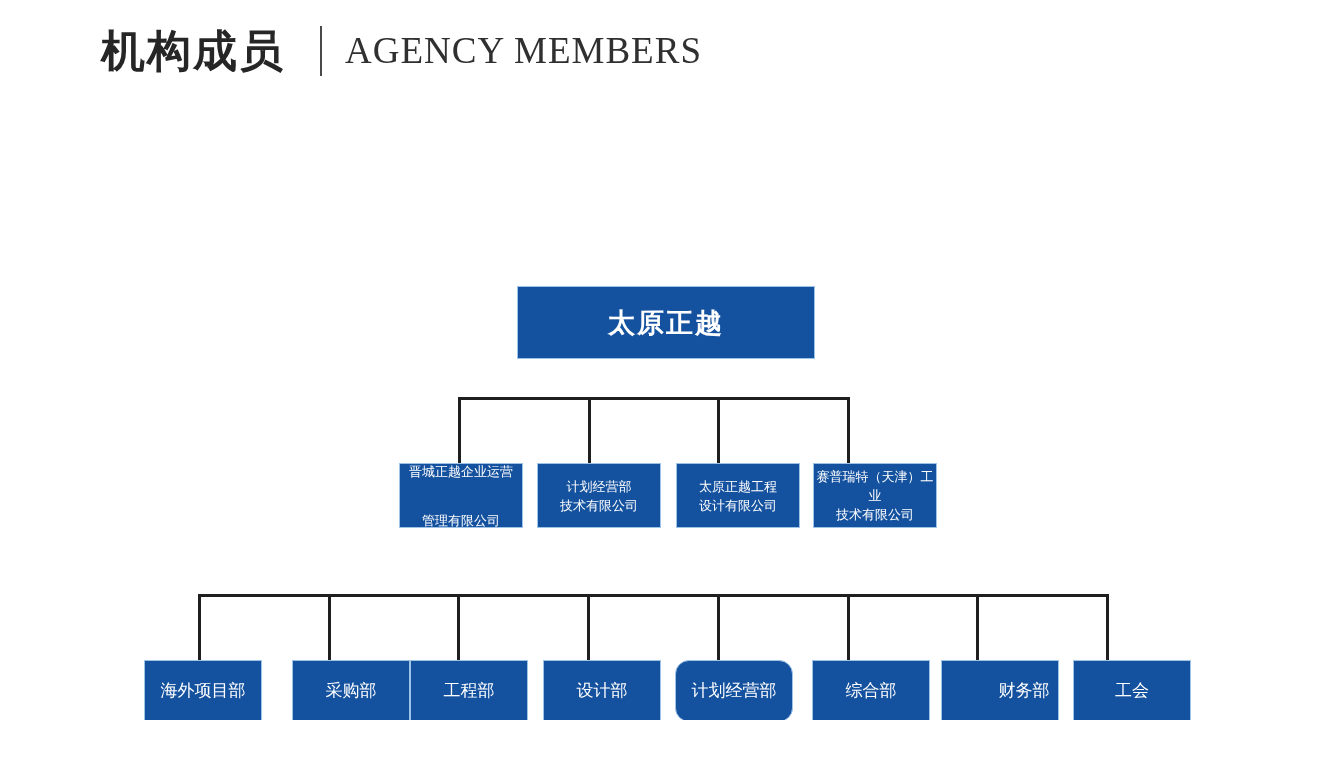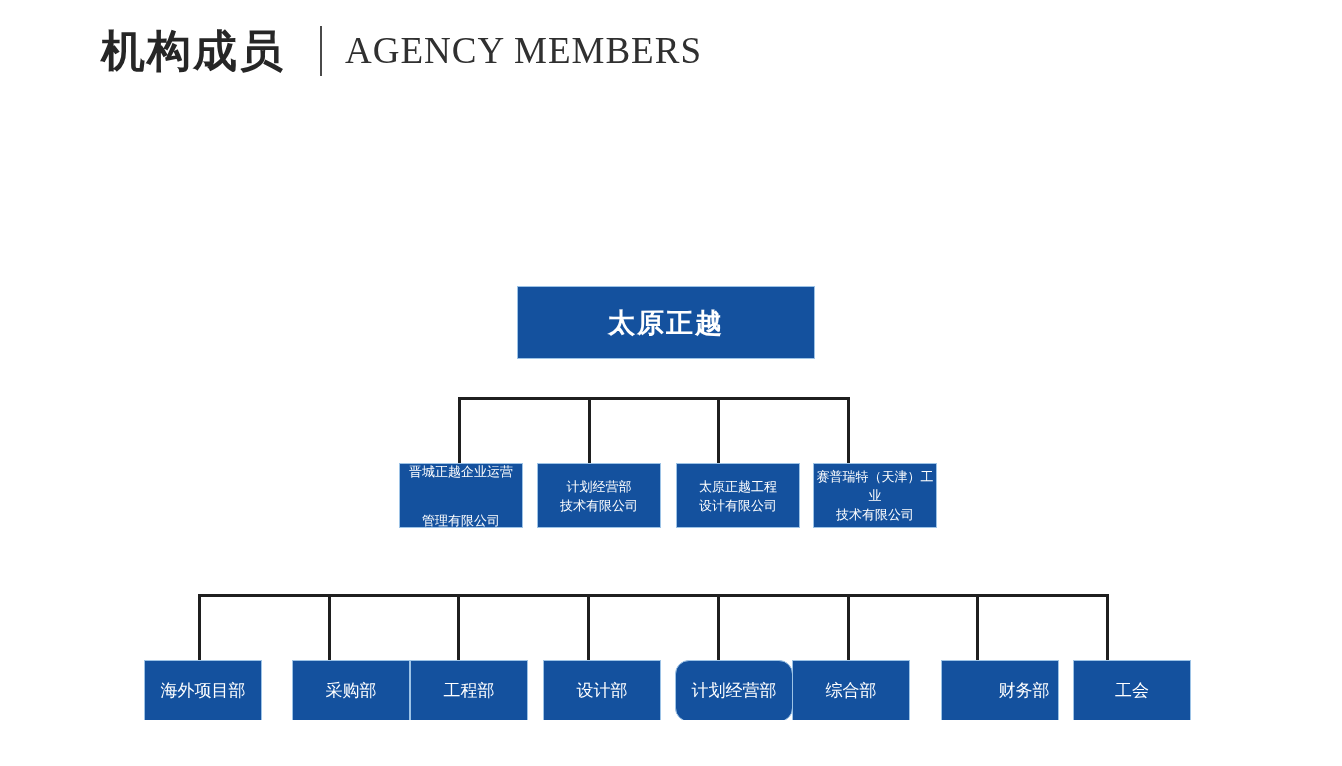--- a/index.html
+++ b/index.html
@@ -140,21 +140,21 @@
   </div>
   <div class="box box-dept" style="left:410px;">
     <span>工程部</span>
   </div>
   <div class="box box-dept" style="left:543px;">
     <span>设计部</span>
   </div>
   <div class="box box-dept" style="left:675px;border-radius:14px;">
     <span>计划经营部</span>
   </div>
-  <div class="box box-dept" style="left:792px;">
+  <div class="box box-dept" style="left:812px;">
     <span>综合部</span>
   </div>
   <div class="box box-dept" style="left:941px;padding-left:48px;">
     <span>财务部</span>
   </div>
   <div class="box box-dept" style="left:1073px;">
     <span>工会</span>
   </div>
 
 </div>

